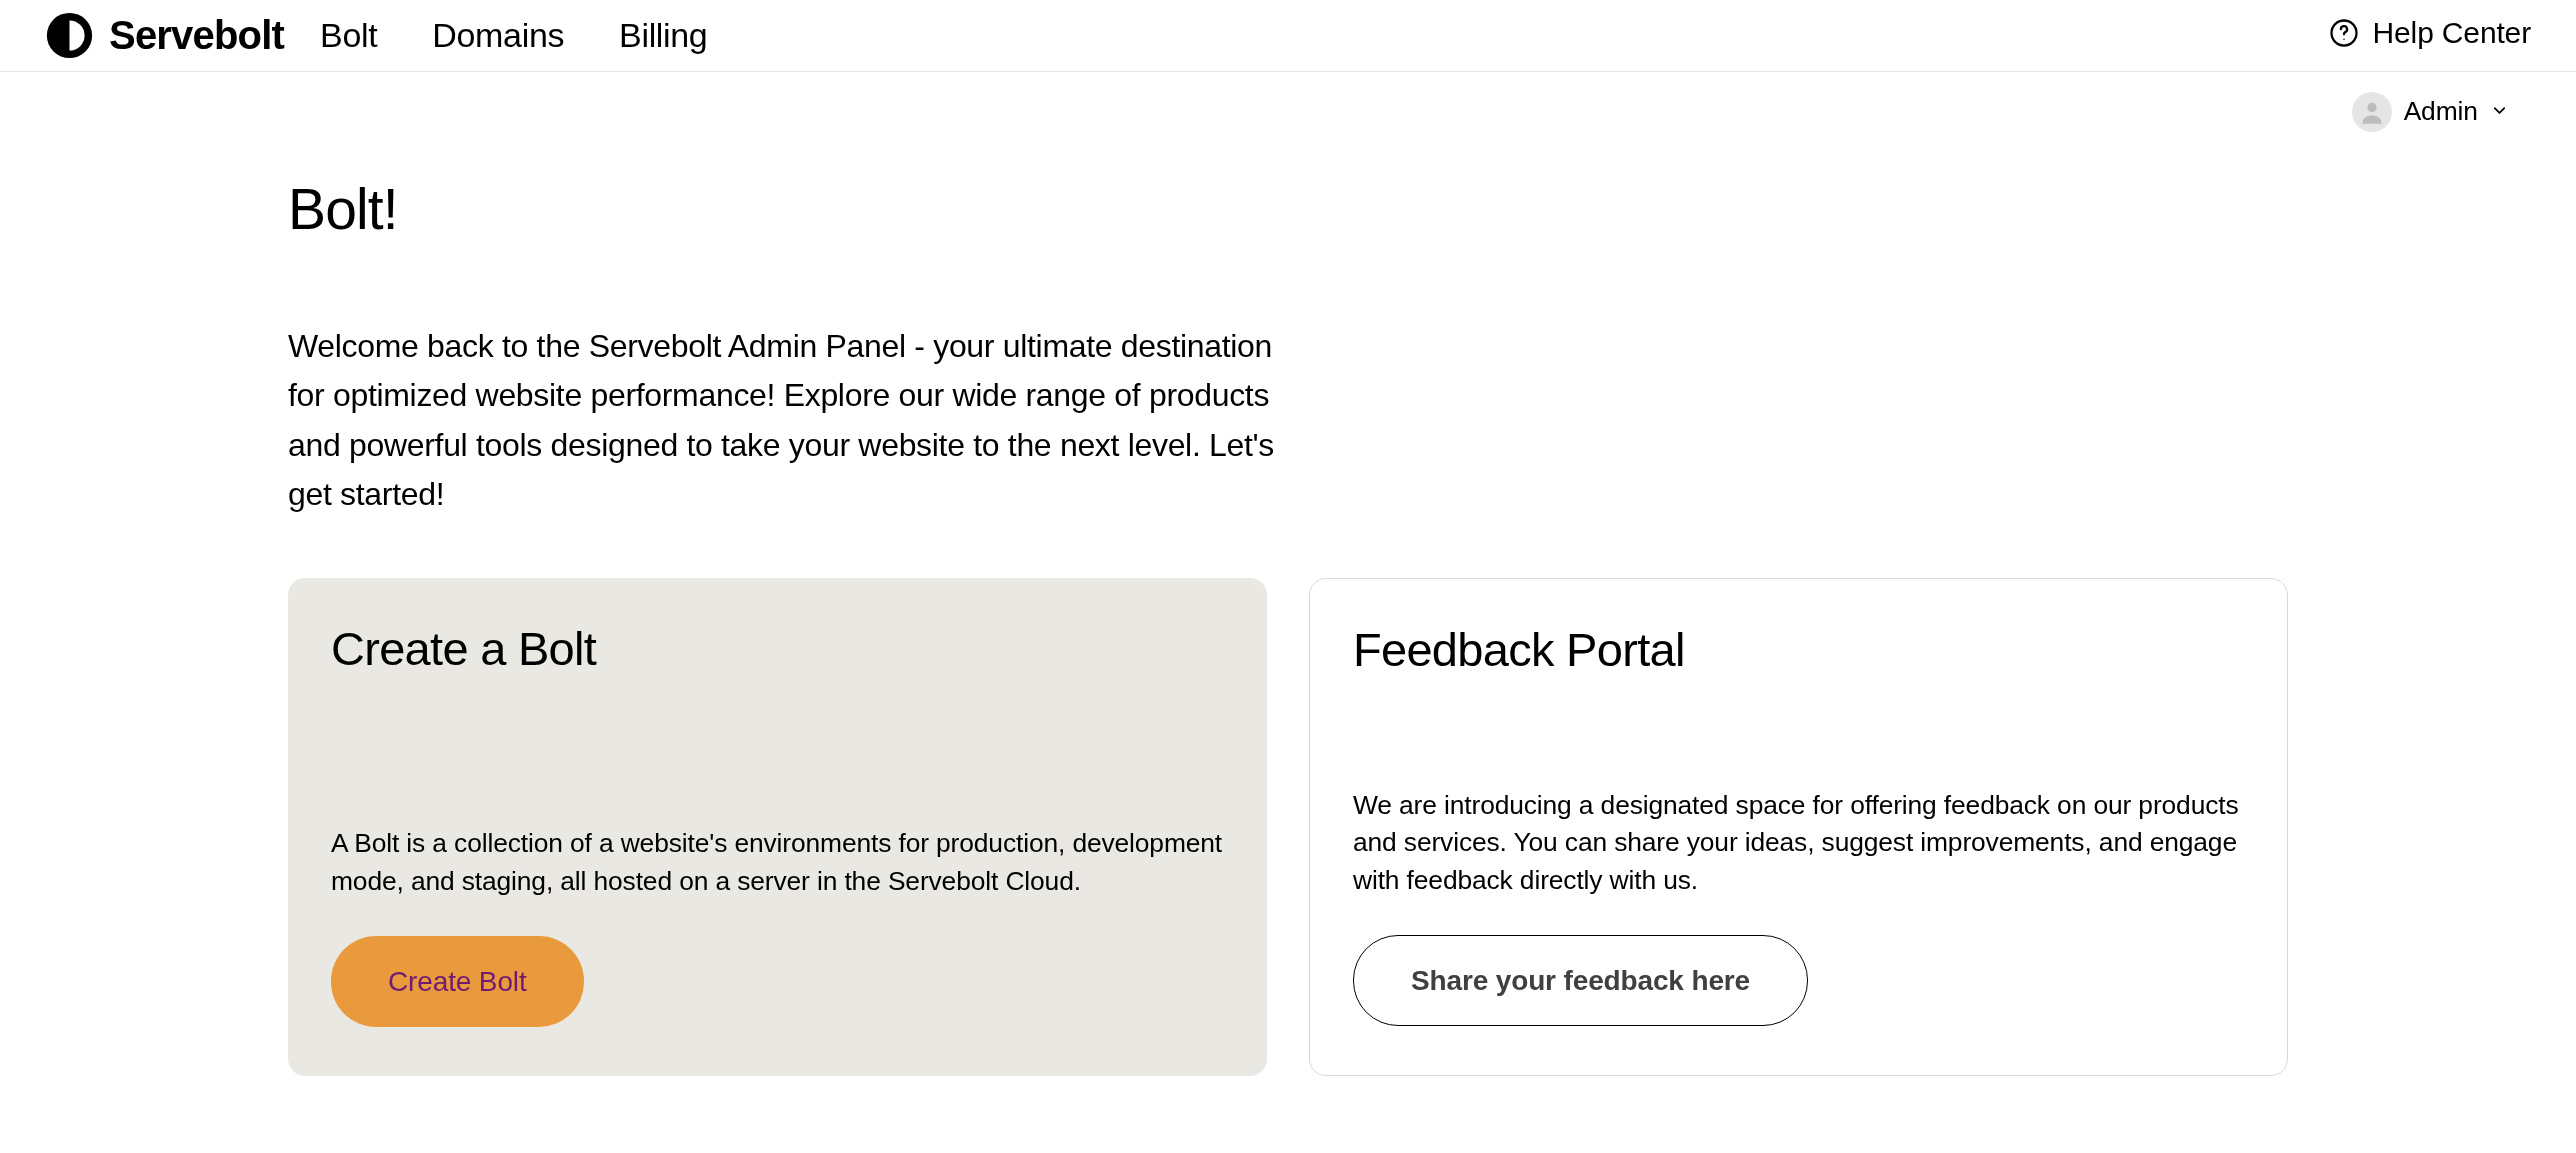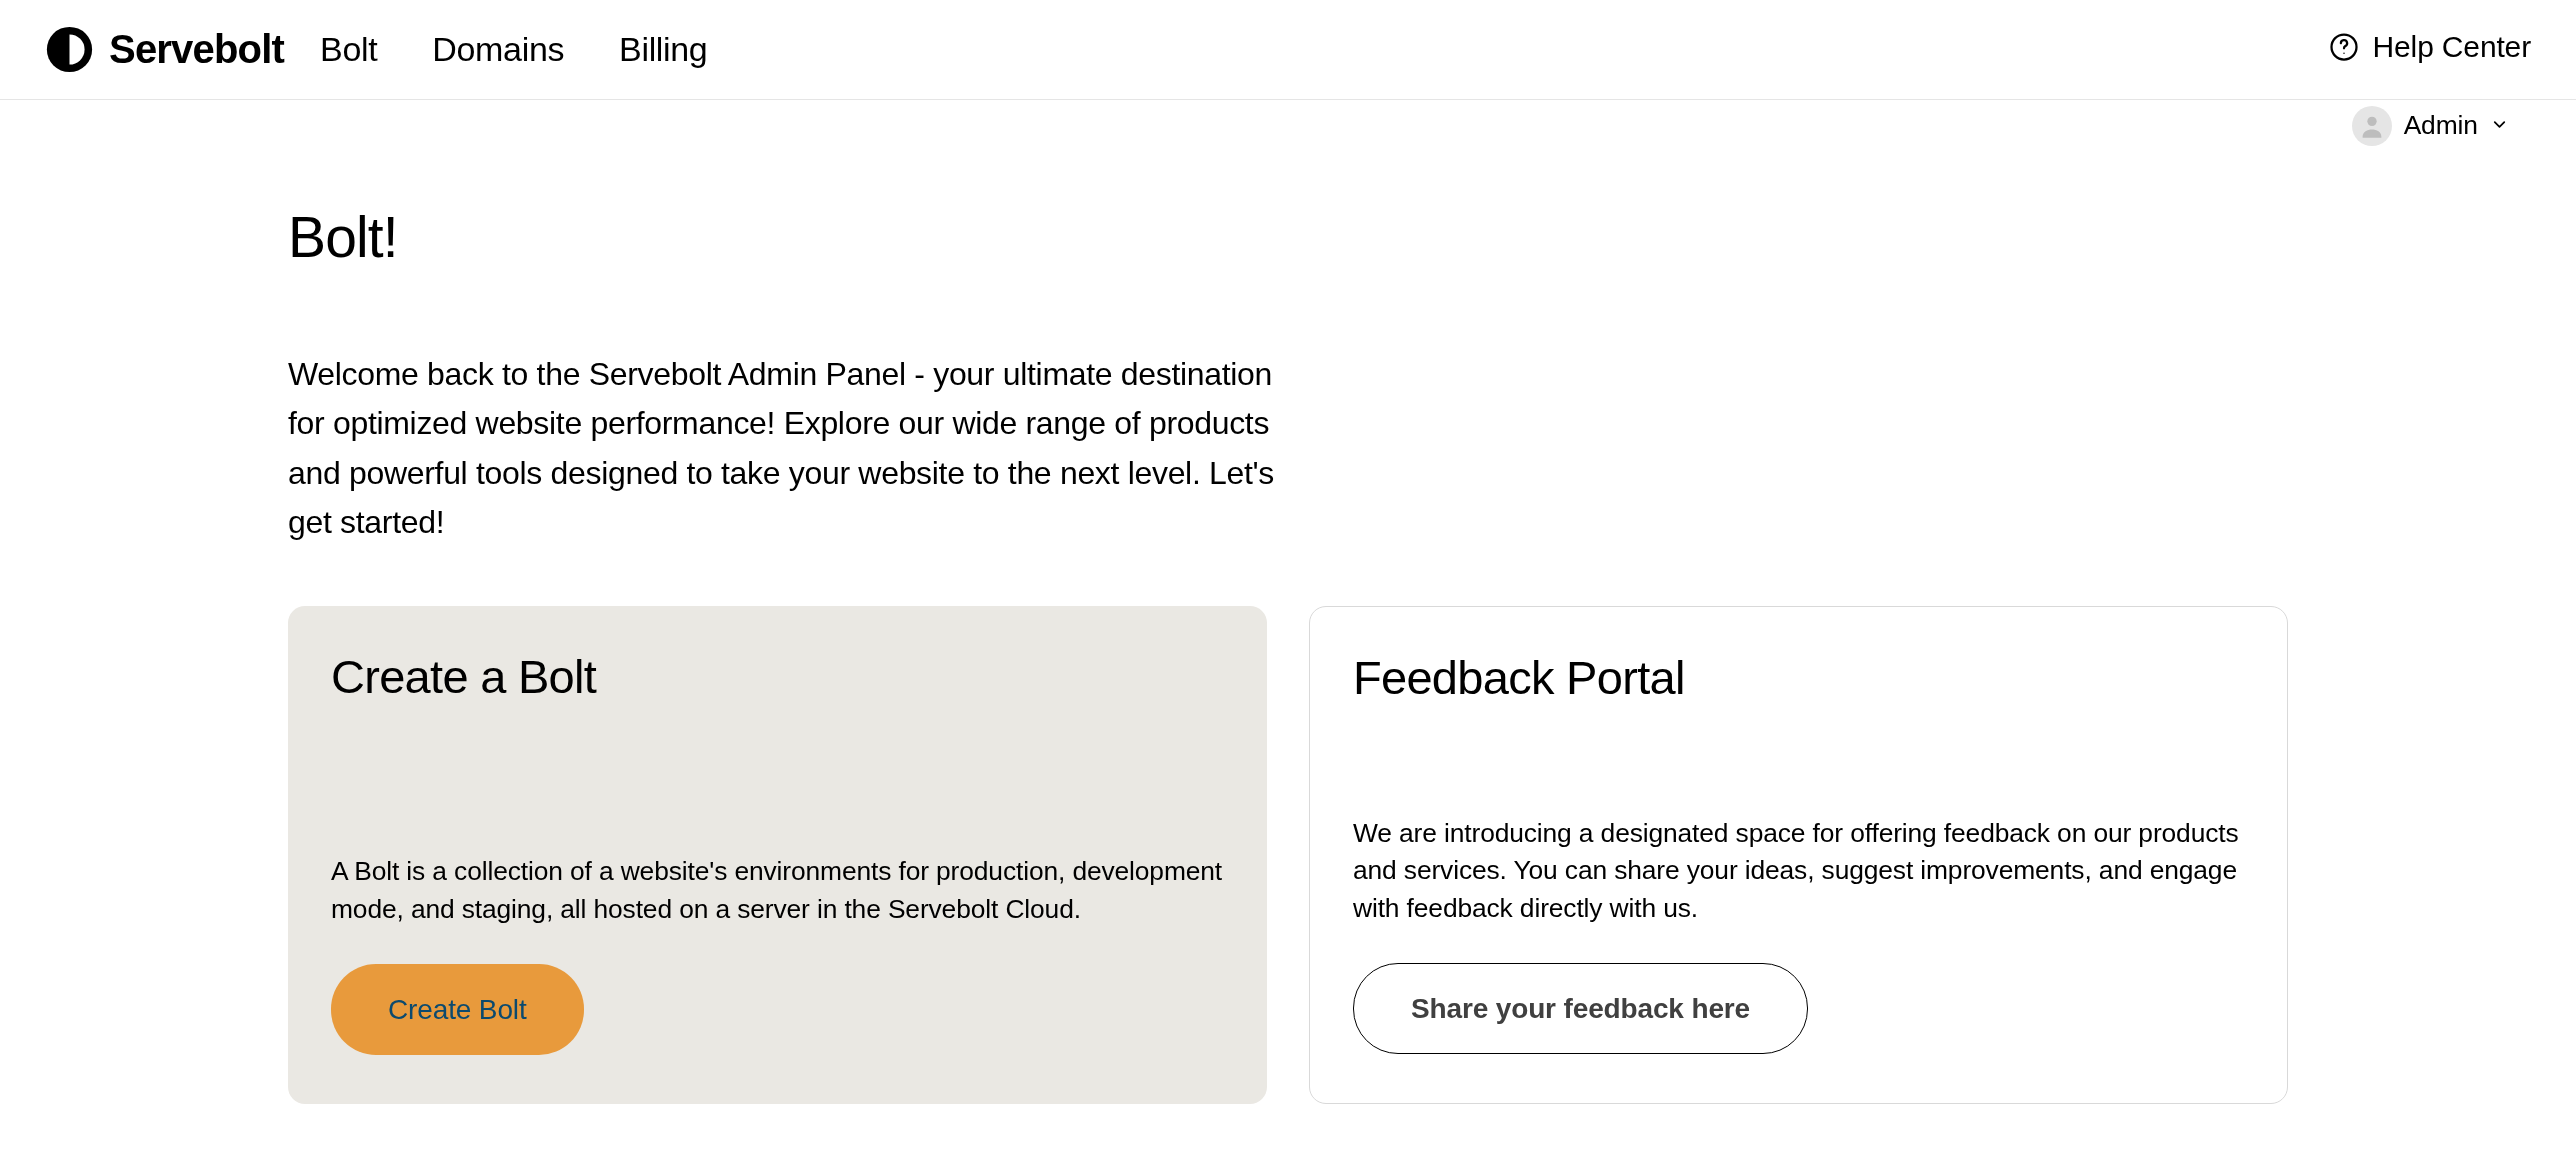--- a/index.html
+++ b/index.html
@@ -10,21 +10,21 @@
   width: 2576px;
   height: 1153px;
   overflow: hidden;
   letter-spacing: -0.01em;
 }
 
 
 .header {
   display: flex;
   align-items: center;
-  height: 100px;
+  height: 72px;
   padding: 4px 45px;
   border-bottom: 0.9px solid #e5e5e5;
   justify-content: space-between;
 }
 .logo-block {
   display: flex;
   align-items: center;
   gap: 15px;
   margin-right: 36px;
 }
@@ -136,21 +136,21 @@
   justify-content: center;
   height: 91px;
   padding: 0 57px;
   border-radius: 45px;
   font-size: 28px;
   cursor: pointer;
   border: none;
   background: transparent;
   letter-spacing: -0.005em;
 }
-.btn.primary { background: #e89a3c; color: #0c4a6e; }
+.btn.primary { background: #e89a3c; color: #701a75; }
 .btn.ghost { border: 1.4px solid #000; color: #404040; font-weight: bold; }
 
 </style>
 </head>
 <body>
 
 <header class="header">
   <div class="logo-block">
     <span class="logo-mark">
       <svg width="49" height="49" viewBox="0 0 52 52">

